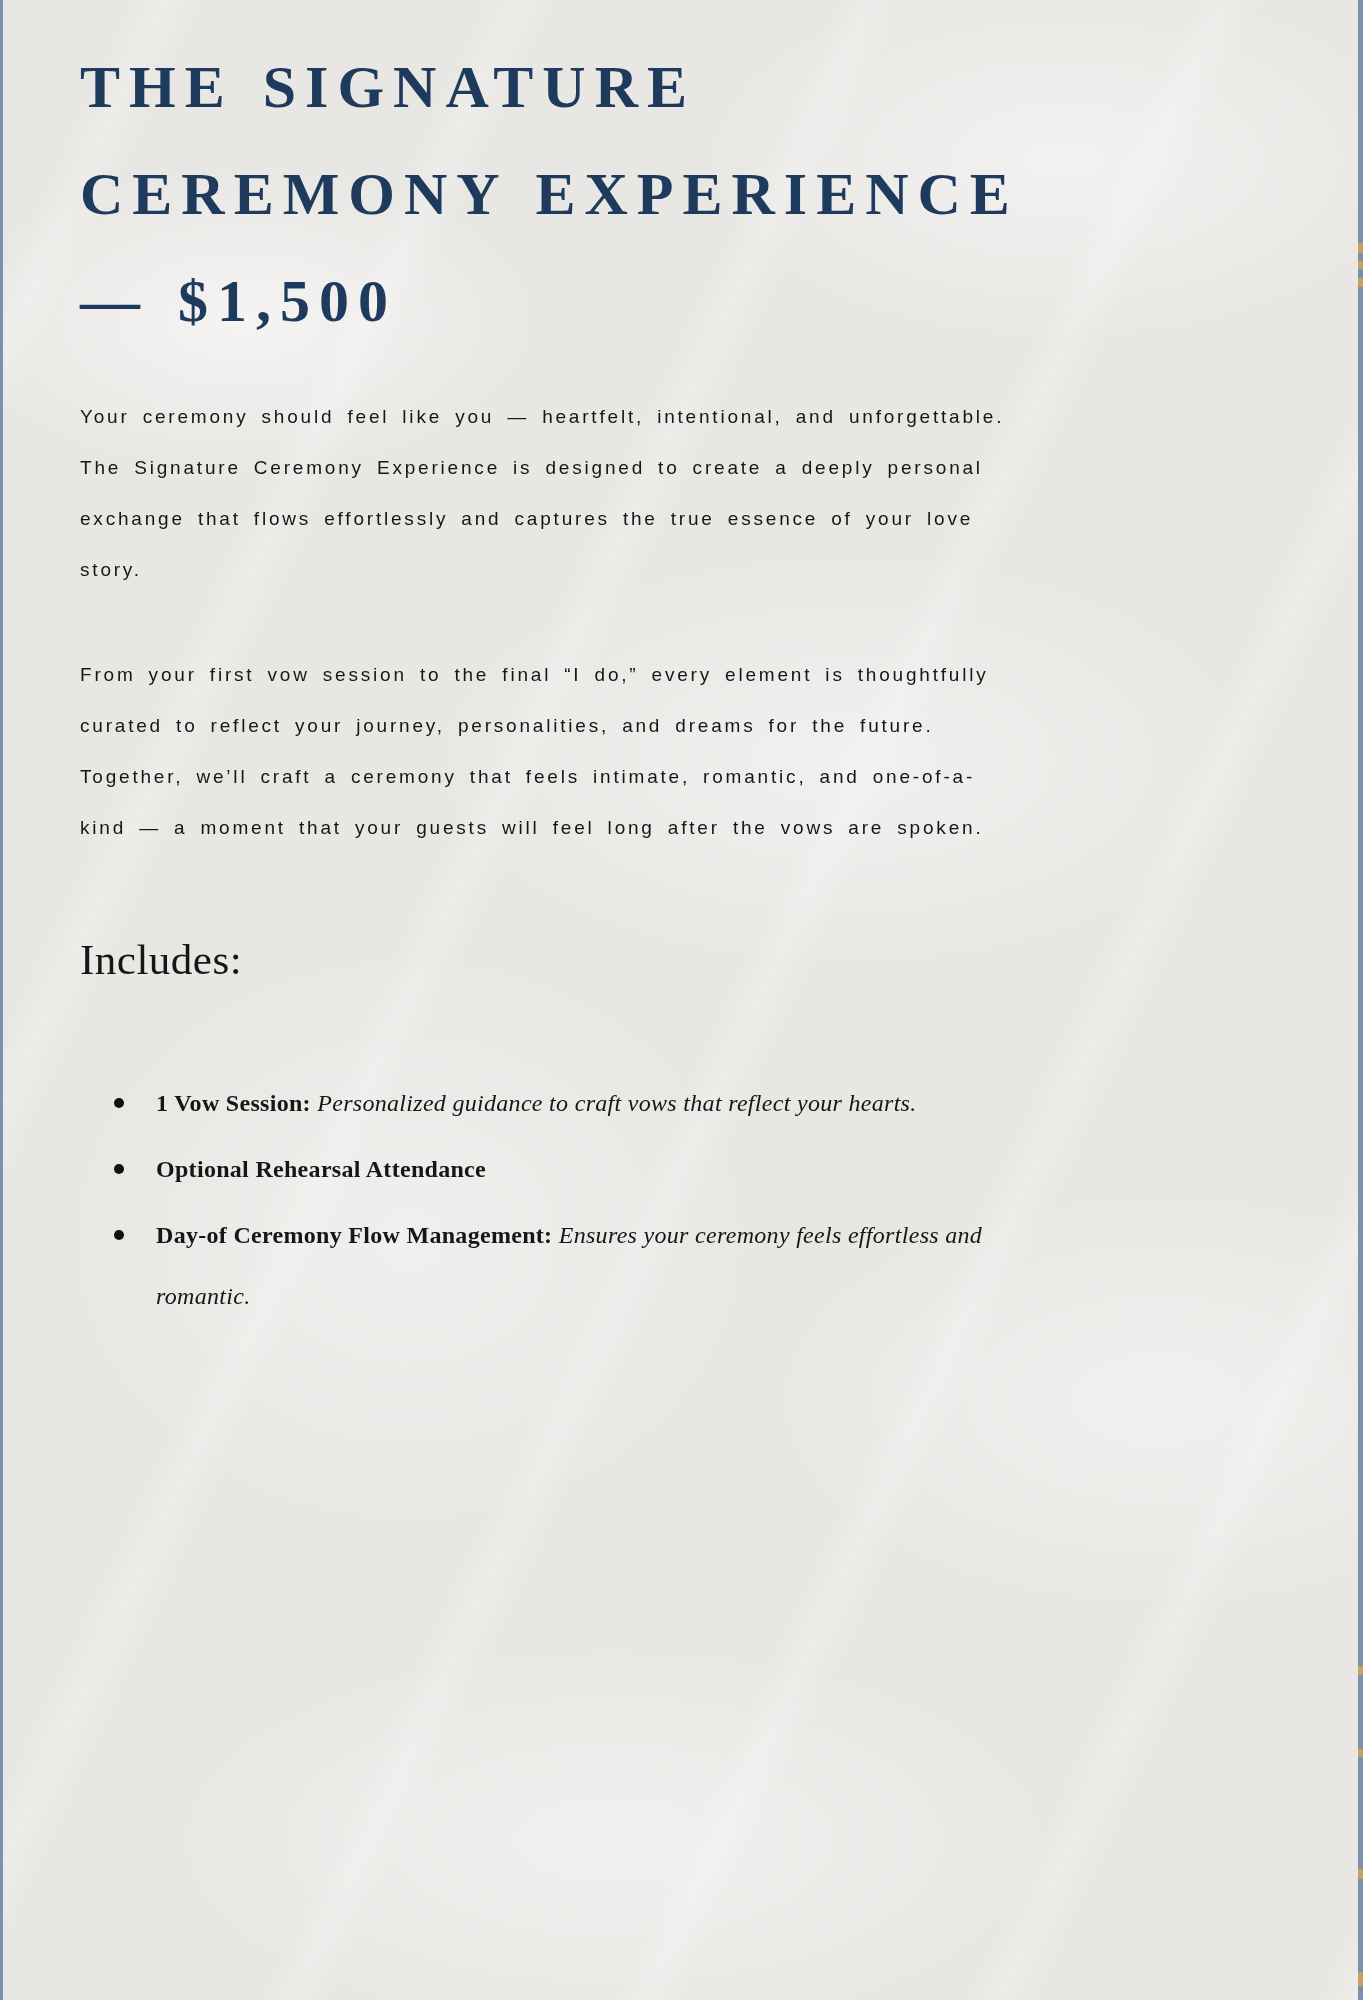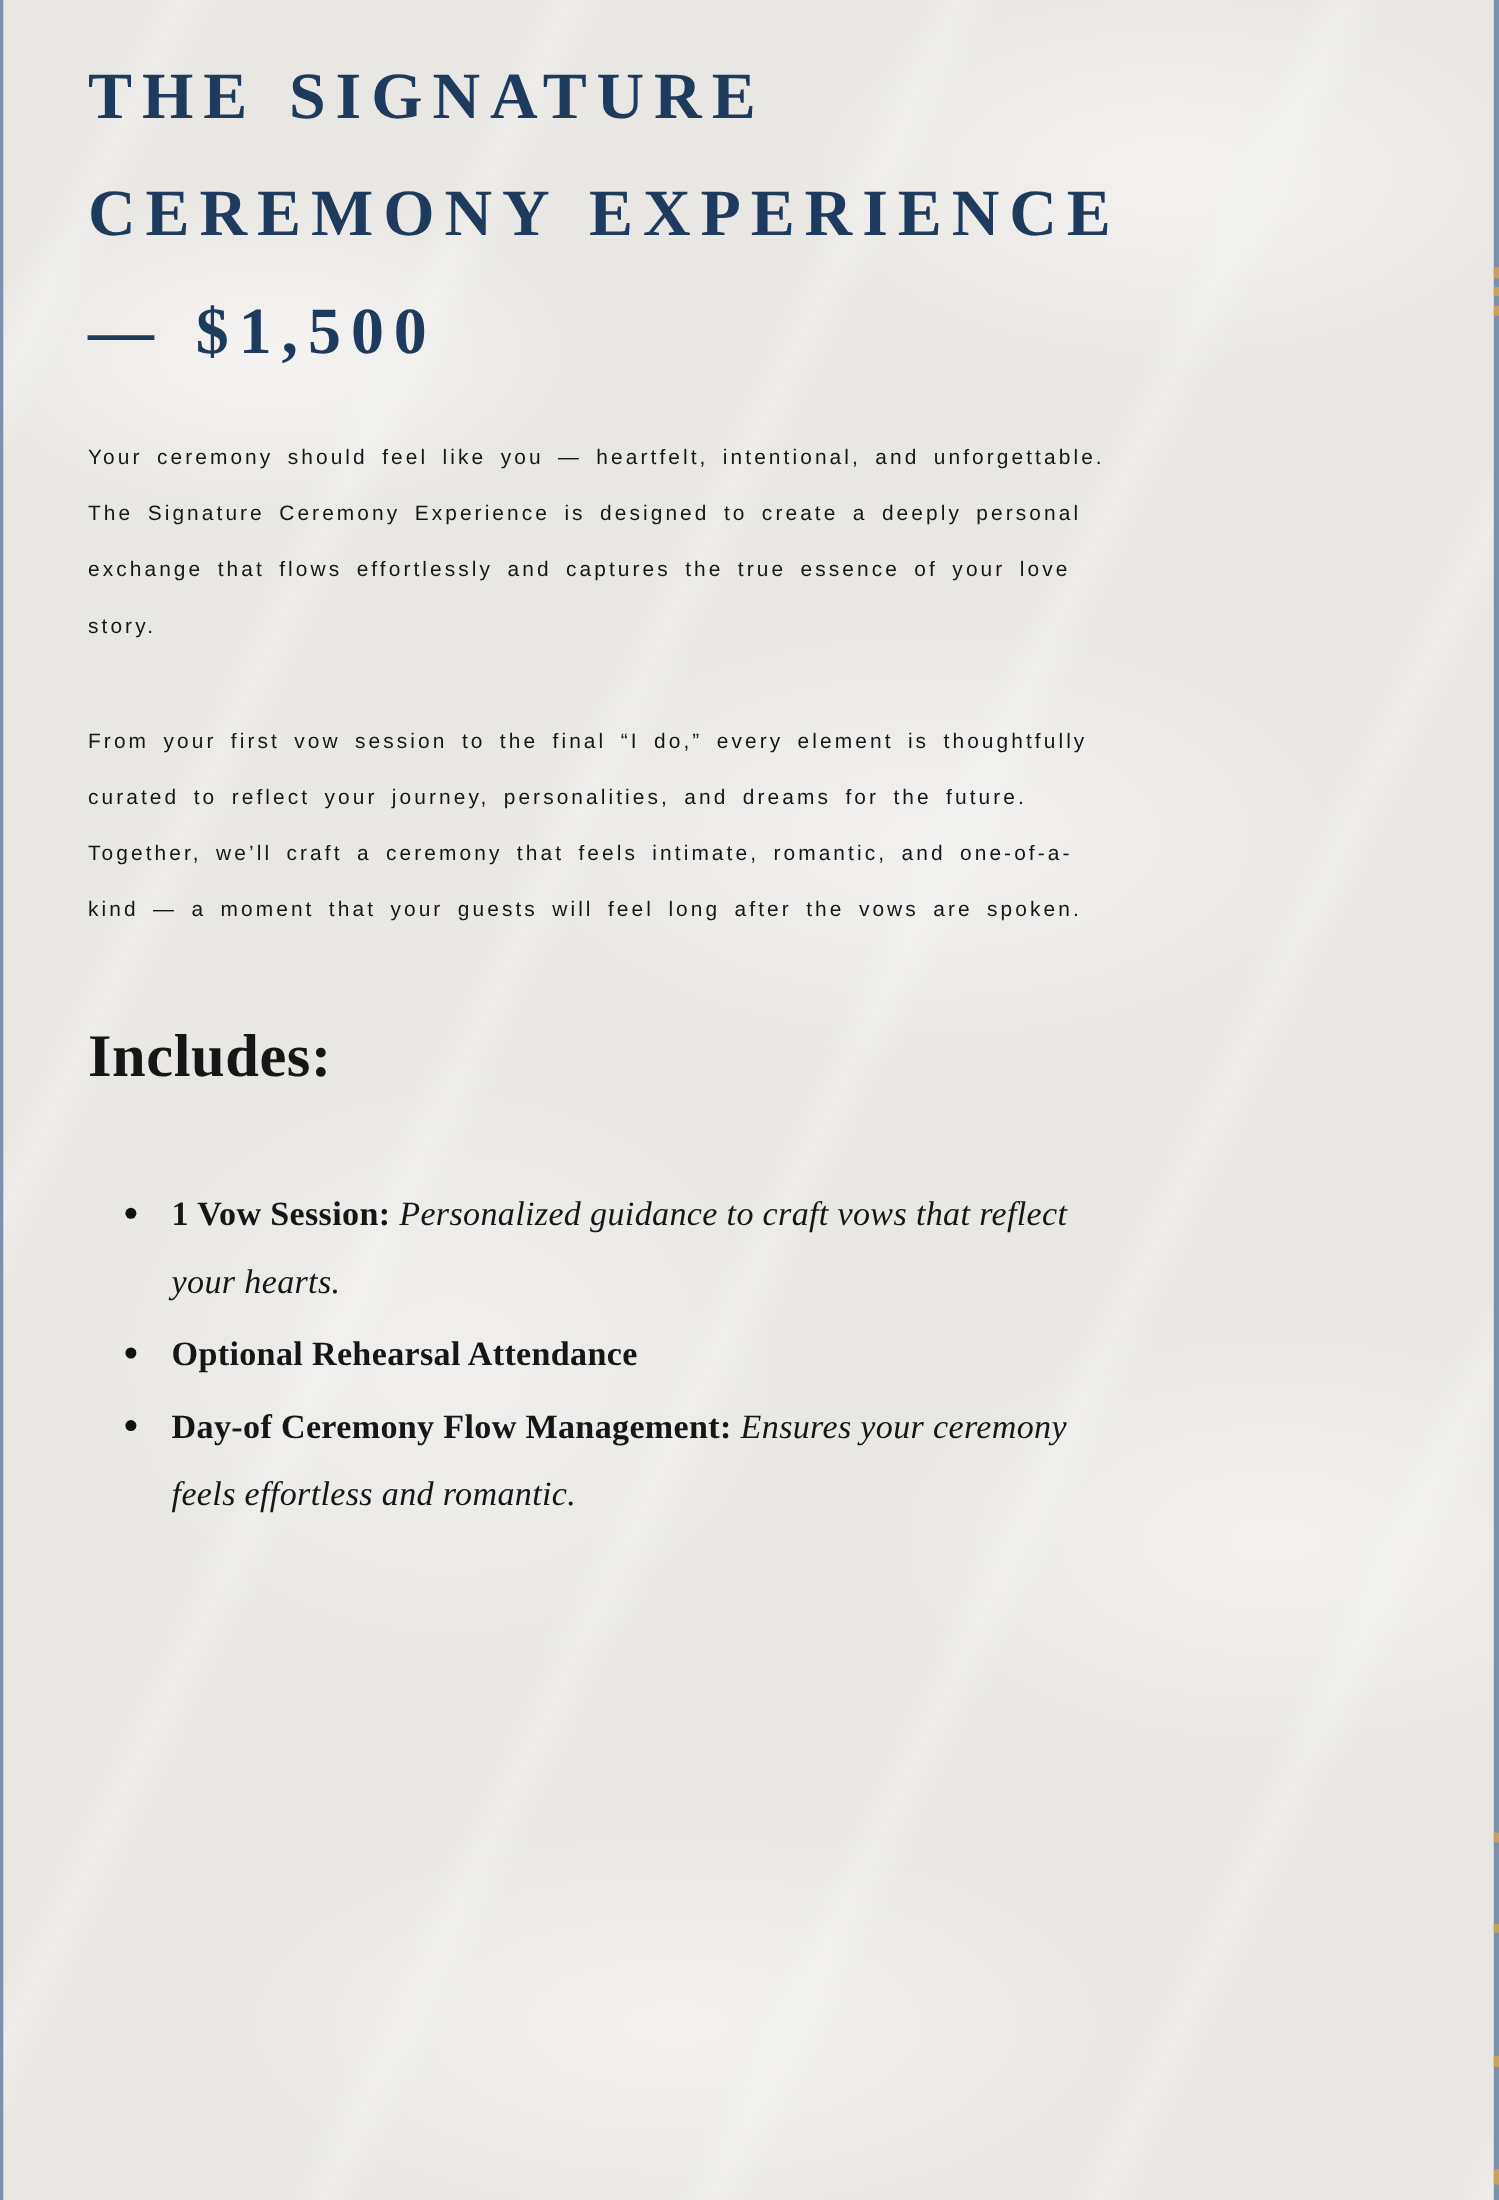--- a/index.html
+++ b/index.html
@@ -64,37 +64,37 @@
     line-height:51px;
     letter-spacing:2.8px;
     word-spacing:5px;
     color:var(--text-color);
   }
   p.body-par.first{margin-top:36px;}
   p.body-par.second{margin-top:54px;}
   h2{
     margin:80px 0 0 0;
     font-family:"Liberation Serif","DejaVu Serif",serif;
-    font-weight:700;
-    font-size:55px;
+    font-weight:400;
+    font-size:43px;
     line-height:54px;
     letter-spacing:.5px;
     color:var(--text-color);
   }
   ul.includes{
     list-style:none;
     margin:86px 0 0 0;
     padding:0 0 0 76px;
     max-width:955px;
   }
   ul.includes li{
     position:relative;
     margin:0 0 5px 0;
     font-family:"Liberation Serif","DejaVu Serif",serif;
-    font-size:31px;
+    font-size:24px;
     line-height:61px;
     color:var(--text-color);
   }
   ul.includes .dot{
     position:absolute;
     left:-42px;top:25px;
     width:10px;height:10px;border-radius:50%;
     background:#101010;
   }
   ul.includes .label{font-weight:700;letter-spacing:.3px;}

